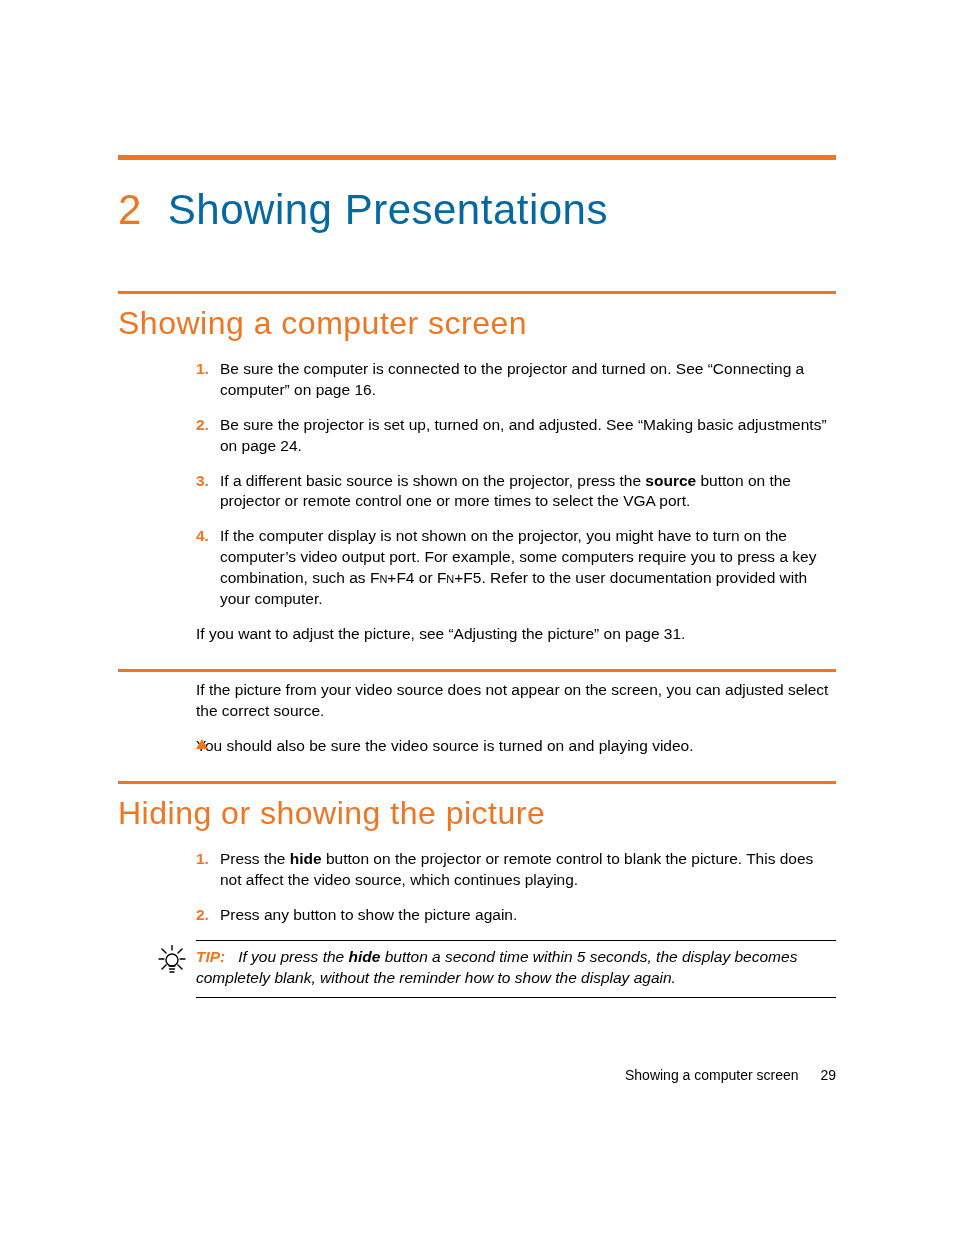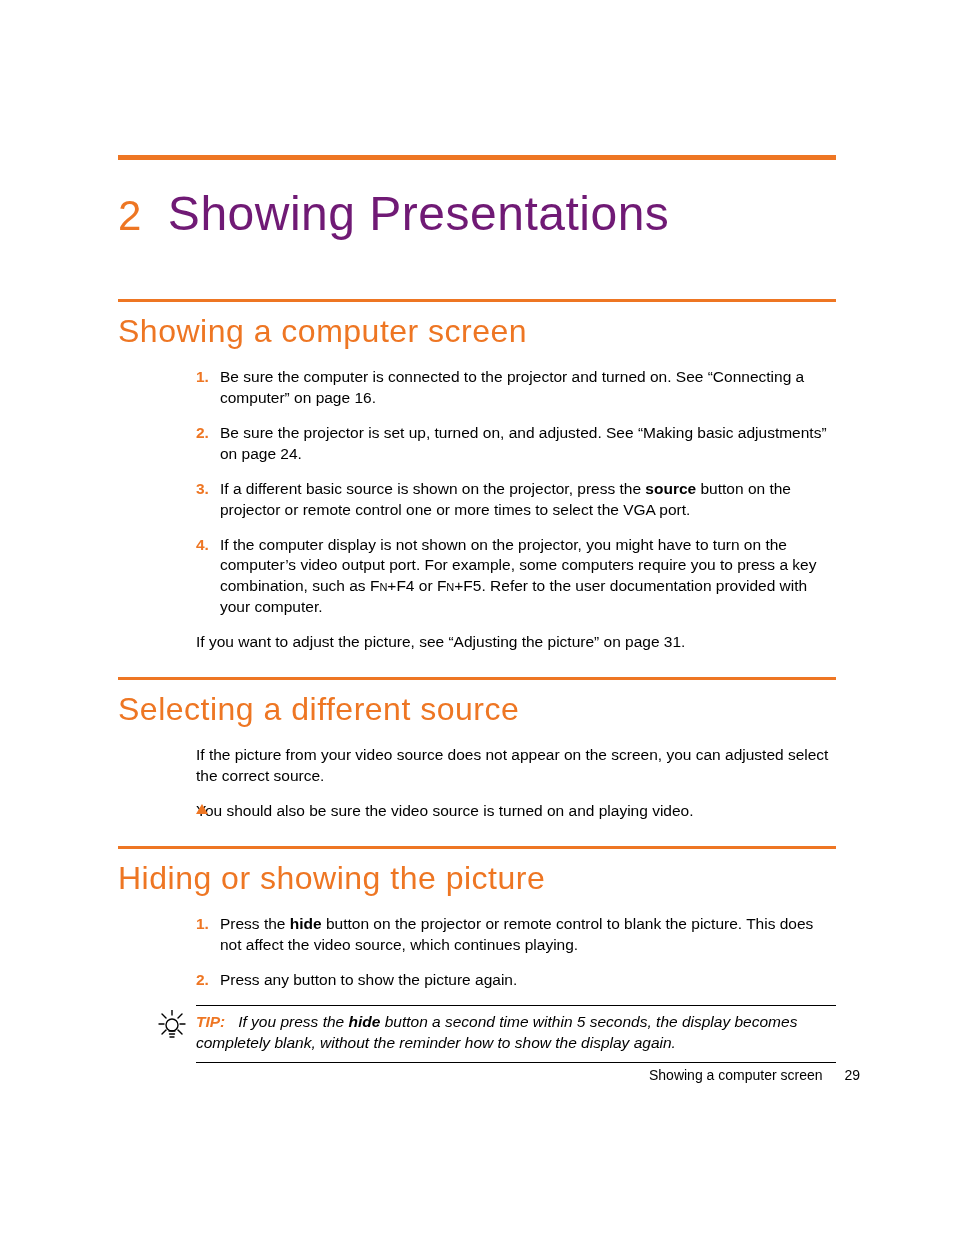--- a/index.html
+++ b/index.html
@@ -6,21 +6,21 @@
   body{
     width:954px;height:1235px;
     font-family:"Futura","Century Gothic","Trebuchet MS",Arial,sans-serif;
     color:#000;font-size:15.5px;line-height:1.35;
     -webkit-font-smoothing:antialiased;
   }
   .page{padding:155px 118px 0 118px;}
   .top-rule{border-top:5px solid #ee7623;margin-bottom:22px;}
   .chapter{display:flex;align-items:baseline;gap:26px;}
   .chapter-num{font-size:42px;font-weight:400;color:#ee7623;letter-spacing:.5px;}
-  .chapter-title{font-size:48px;font-weight:300;color:#701a75;letter-spacing:.5px;}
+  .chapter-title{font-size:42px;font-weight:300;color:#0369a1;letter-spacing:.5px;}
   .sec-rule{border-top:3px solid #ee7623;margin-top:52px;margin-bottom:8px;}
   .sec-title{font-size:32px;font-weight:300;color:#ee7623;margin:0 0 14px 0;letter-spacing:.5px;}
   .body-indent{margin-left:78px;}
   .ol{list-style:none;padding:0;margin:0;}
   .ol>li{position:relative;padding-left:24px;margin:0 0 14px 0;}
   .ol>li .num{position:absolute;left:0;top:0;color:#ee7623;font-weight:700;}
   .para{margin:0 0 14px 0;}
   .bullet{list-style:none;padding:0;margin:0 0 14px 0;}
   .bullet>li{position:relative;padding-left:24px;}
   .bullet>li .tri{position:absolute;left:0;top:3px;width:0;height:0;
@@ -31,21 +31,21 @@
   
   .tip-wrap{margin-left:40px;margin-top:4px;}
   .tip-rule{border-top:1px solid #000;margin-bottom:6px;margin-left:38px;}
   .tip-row{display:flex;align-items:flex-start;gap:10px;}
   .tip-icon{flex:0 0 28px;margin-top:-2px;}
   .tip-text{flex:1;font-style:italic;}
   .tip-label{color:#ee7623;font-weight:700;}
   .tip-rule2{border-top:1px solid #000;margin-top:8px;margin-left:38px;}
   
   .footer{position:absolute;bottom:150px;left:0;width:954px;
-    padding:0 94px;box-sizing:border-box;
+    padding:0 118px;box-sizing:border-box;
     text-align:right;font-size:14px;}
   .footer .pg{margin-left:18px;}
 </style>
 </head>
 <body>
 
 <div class="page">
 
   <div class="top-rule"></div>
   <div class="chapter">
@@ -75,21 +75,20 @@
         <span class="num">4.</span>
         <span>
           <span>If the computer display is not shown on the projector, you might have to turn on the computer’s video output port. For example, some computers require you to press a key combination, such as </span><span class="sc">Fn</span><span>+F4 or </span><span class="sc">Fn</span><span>+F5. Refer to the user documentation provided with your computer.</span>
         </span>
       </li>
     </ol>
     <p class="para">If you want to adjust the picture, see “Adjusting the picture” on page 31.</p>
   </div>
 
   <div class="sec-rule" style="margin-top:24px"></div>
-  <h2 class="sec-title">Selecting a different source</h2>
   <div class="body-indent">
     <p class="para">If the picture from your video source does not appear on the screen, you can adjusted select the correct source.</p>
     <ul class="bullet">
       <li>
         <span class="tri"></span>
       </li>
     </ul>
     <p class="para">You should also be sure the video source is turned on and playing video.</p>
   </div>
 

